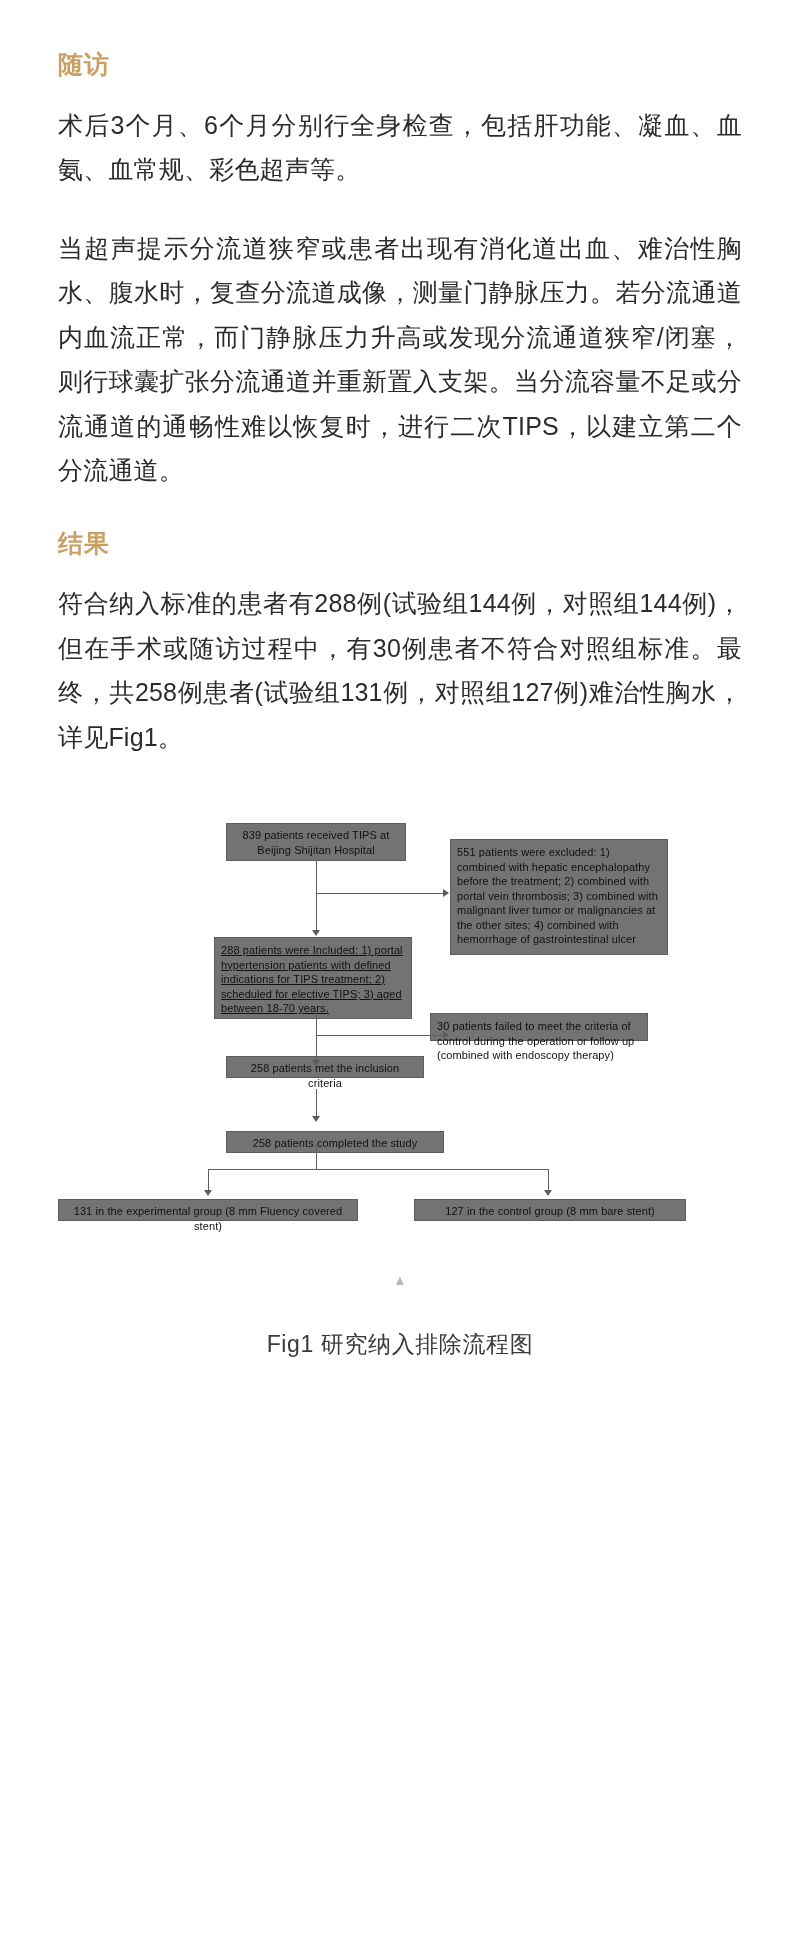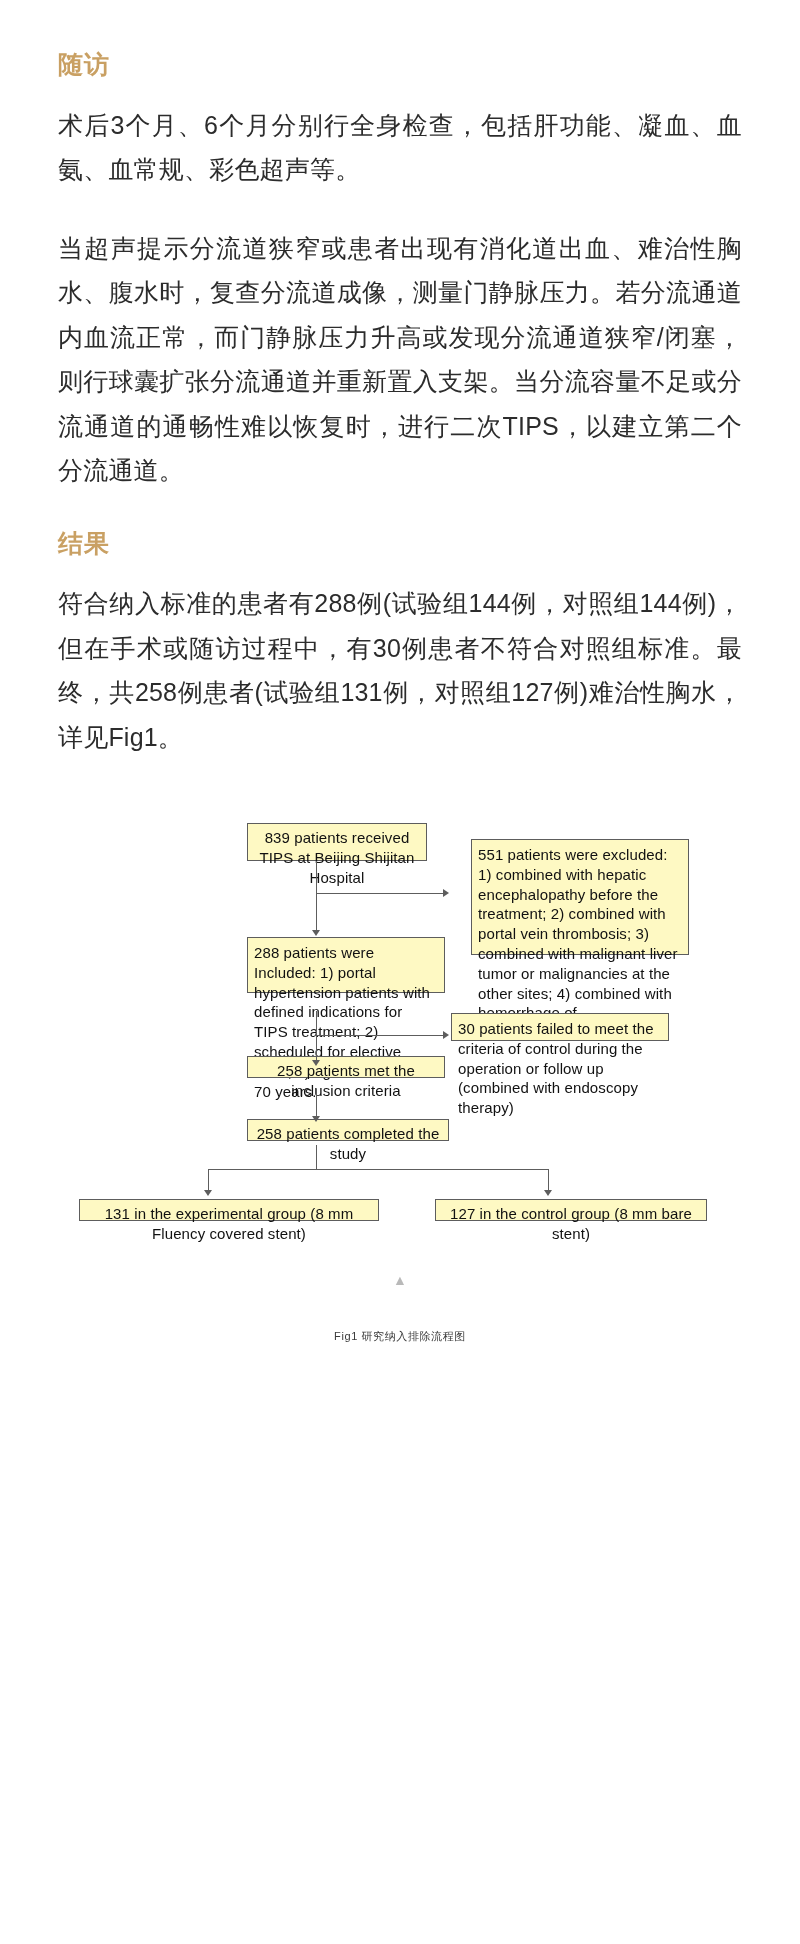--- a/index.html
+++ b/index.html
@@ -50,27 +50,26 @@
     position: relative;
     width: 684px;
     height: 420px;
     margin: 0 auto;
     font-family: "Liberation Sans", sans-serif;
   }
   .node {
     position: absolute;
     box-sizing: border-box;
     border: 1px solid #5d5d5d;
-    background: #fef9c3;
+    background: #737373;
     color: #111;
-    font-size: 15px;
+    font-size: 11px;
     line-height: 1.32;
     padding: 5px 6px;
     letter-spacing: 0.1px;
-    margin-left: 21px;
   }
   .node.center {
     text-align: center;
     padding: 4px 6px;
   }
   .line {
     position: absolute;
     background: #5d5d5d;
   }
   .line.h { height: 1px; }
@@ -84,21 +83,21 @@
   }
   .arrow-right {
     position: absolute;
     width: 0; height: 0;
     border-top: 4px solid transparent;
     border-bottom: 4px solid transparent;
     border-left: 6px solid #5d5d5d;
   }
   .fig-caption {
     text-align: center;
-    font-size: 11px;
+    font-size: 23px;
     color: #3a3a3a;
     margin-top: 42px;
     letter-spacing: 0.6px;
   }
   .scroll-cue {
     text-align: center;
     color: #b9b9b9;
     font-size: 14px;
     margin-top: 36px;
     line-height: 1;
@@ -119,27 +118,27 @@
 
   <p class="para">符合纳入标准的患者有288例(试验组144例，对照组144例)，但在手术或随访过程中，有30例患者不符合对照组标准。最终，共258例患者(试验组131例，对照组127例)难治性胸水，详见Fig1。</p>
 
   <div class="figure-wrap">
     <div class="flow">
 
       <div class="node center" style="left:168px; top:6px; width:180px; height:38px;">839 patients received TIPS at Beijing Shijitan Hospital</div>
 
       <div class="node" style="left:392px; top:22px; width:218px; height:116px;">551 patients were excluded: 1) combined with hepatic encephalopathy before the treatment; 2) combined with portal vein thrombosis; 3) combined with malignant liver tumor or malignancies at the other sites; 4) combined with hemorrhage of gastrointestinal ulcer</div>
 
-      <div class="node" style="left:168px; top:120px; width:198px; height:56px;">288 patients were Included: 1) portal hypertension patients with defined indications for TIPS treatment; 2) scheduled for elective TIPS; 3) aged between 18-70 years.</div>
+      <div class="node" style="left:156px; top:120px; width:198px; height:82px;text-decoration:underline;">288 patients were Included: 1) portal hypertension patients with defined indications for TIPS treatment; 2) scheduled for elective TIPS; 3) aged between 18-70 years.</div>
 
       <div class="node" style="left:372px; top:196px; width:218px; height:28px;">30 patients failed to meet the criteria of control during the operation or follow up (combined with endoscopy therapy)</div>
 
       <div class="node center" style="left:168px; top:239px; width:198px; height:22px;">258 patients met the inclusion criteria</div>
 
-      <div class="node center" style="left:168px; top:302px; width:202px; height:22px;">258 patients completed the study</div>
+      <div class="node center" style="left:168px; top:314px; width:218px; height:22px;">258 patients completed the study</div>
 
       <div class="node center" style="left:0px; top:382px; width:300px; height:22px;">131 in the experimental group (8 mm  Fluency covered stent)</div>
 
       <div class="node center" style="left:356px; top:382px; width:272px; height:22px;">127 in the control group (8 mm bare stent)</div>
 
       <div class="line v" style="left:258px; top:44px; height:70px;"></div>
       <div class="arrow-down" style="left:254px; top:113px;"></div>
 
       <div class="line h" style="left:258px; top:76px; width:128px;"></div>
       <div class="arrow-right" style="left:385px; top:72px;"></div>

